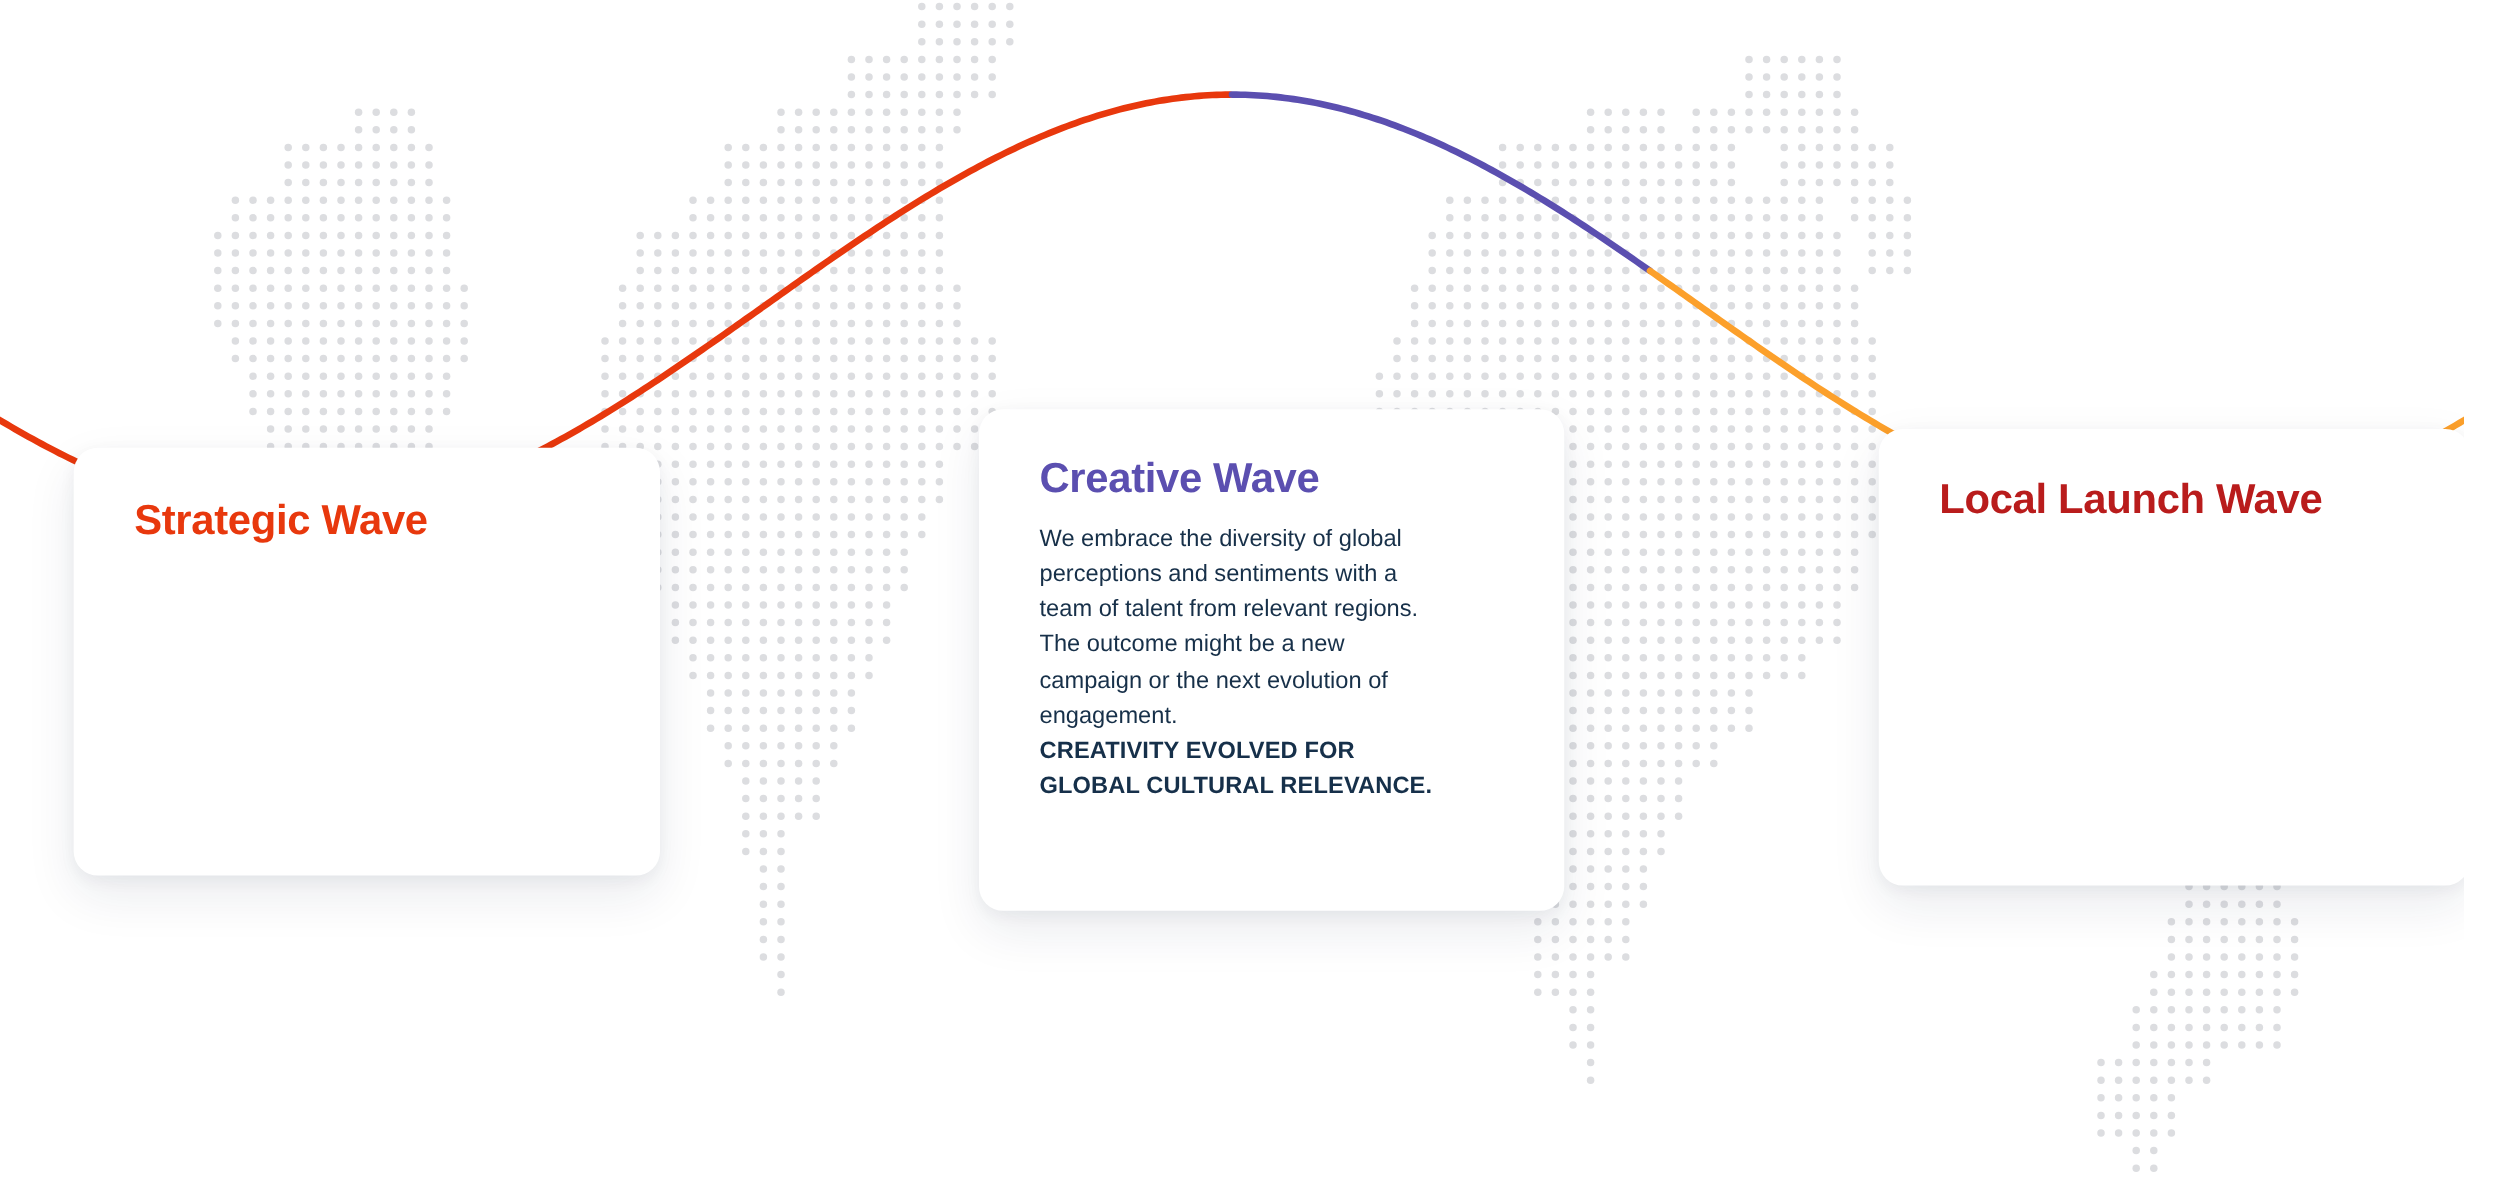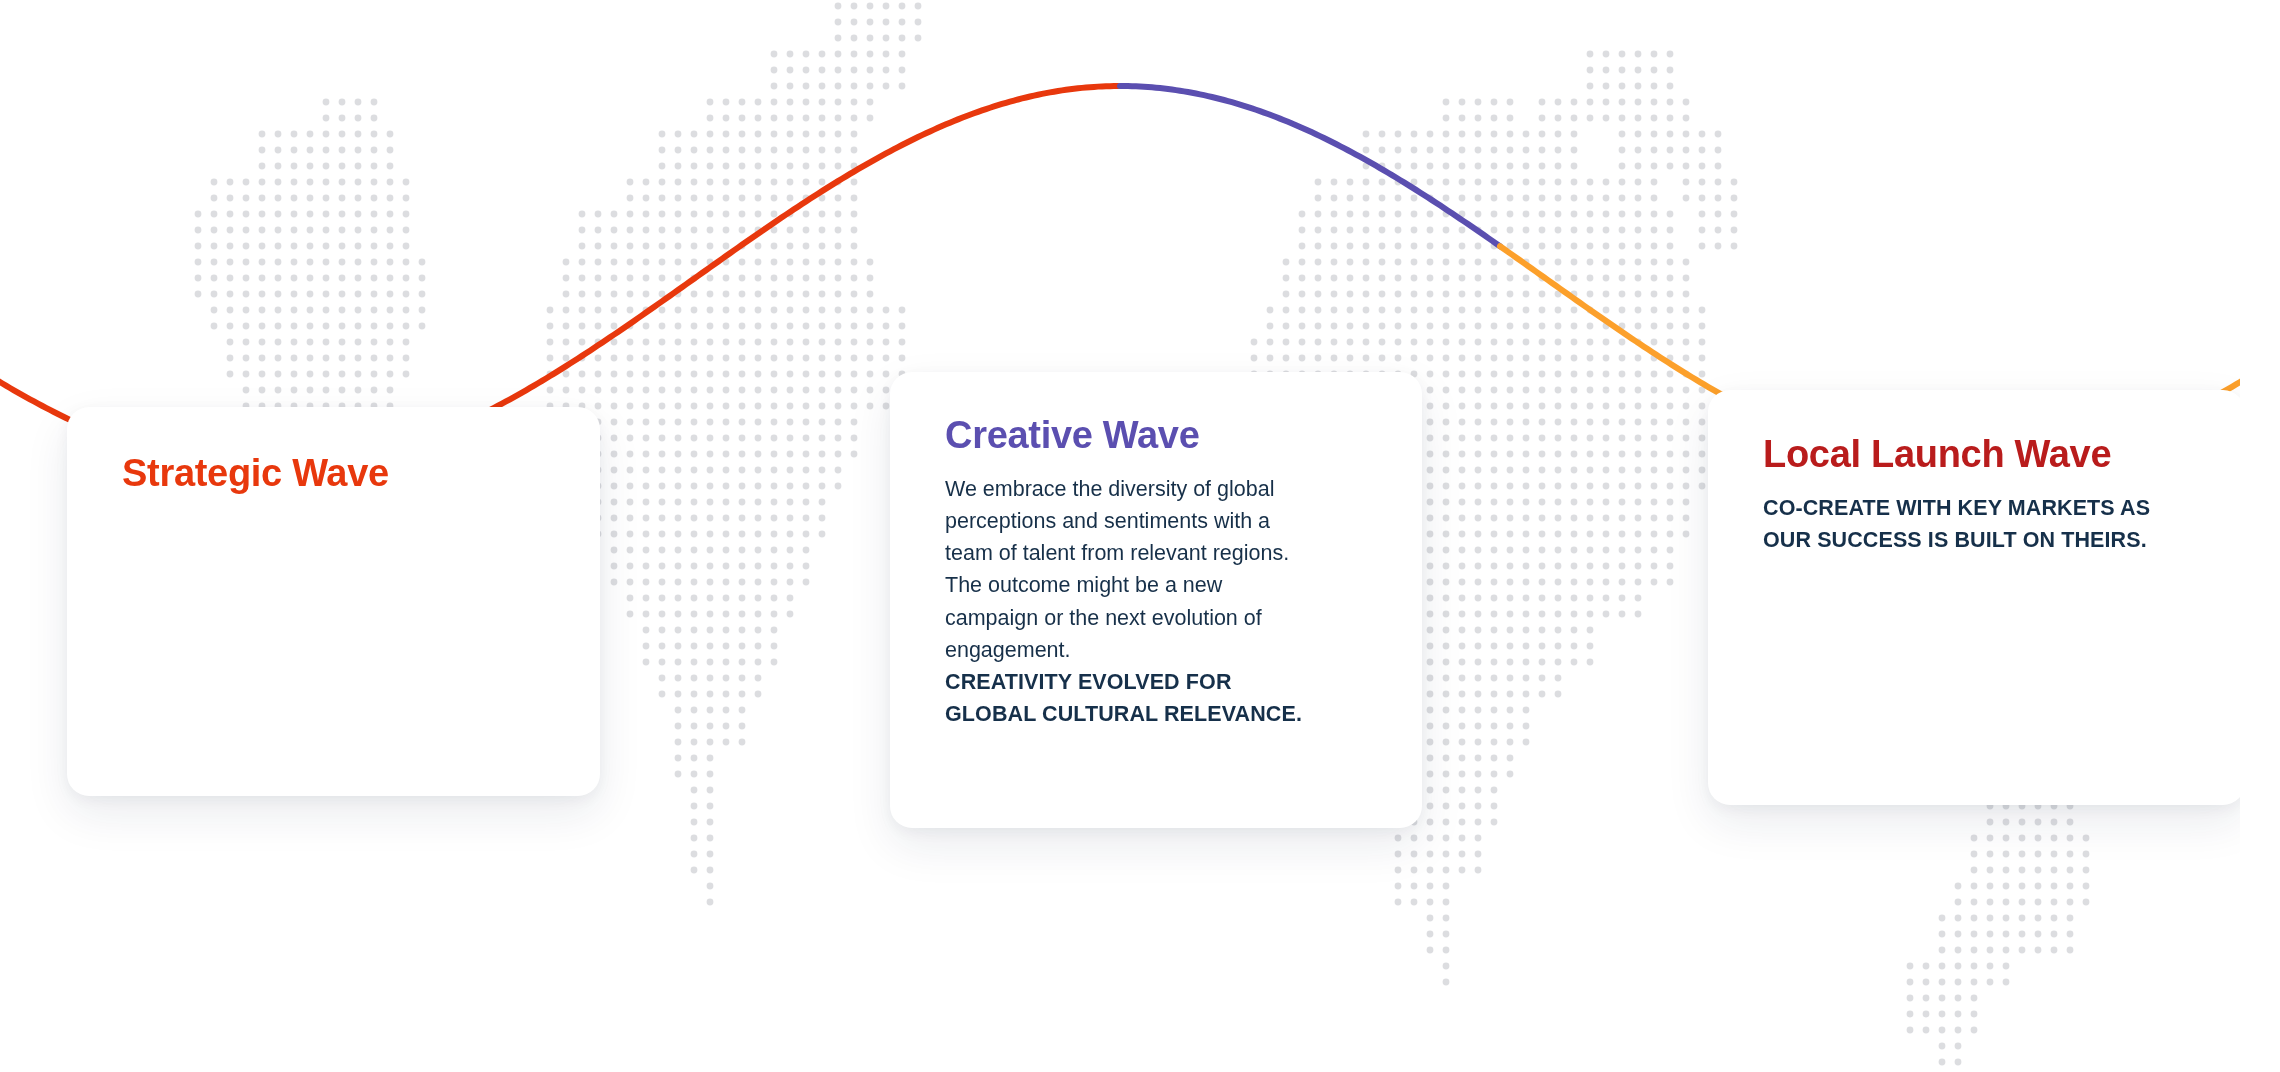--- a/index.html
+++ b/index.html
@@ -2323,17 +2323,15 @@
 team of talent from relevant regions.
 The outcome might be a new
 campaign or the next evolution of
 engagement.</p>
     <p class="card-emph">CREATIVITY EVOLVED FOR
 GLOBAL CULTURAL RELEVANCE.</p>
   </div>
 
   <div class="card" id="card-local">
     <h2 class="card-title">Local Launch Wave</h2>
-    <p class="card-emph">CO-CREATE WITH KEY MARKETS AS
-OUR SUCCESS IS BUILT ON THEIRS.</p>
   </div>
 
 </div>
 
 </body></html>

